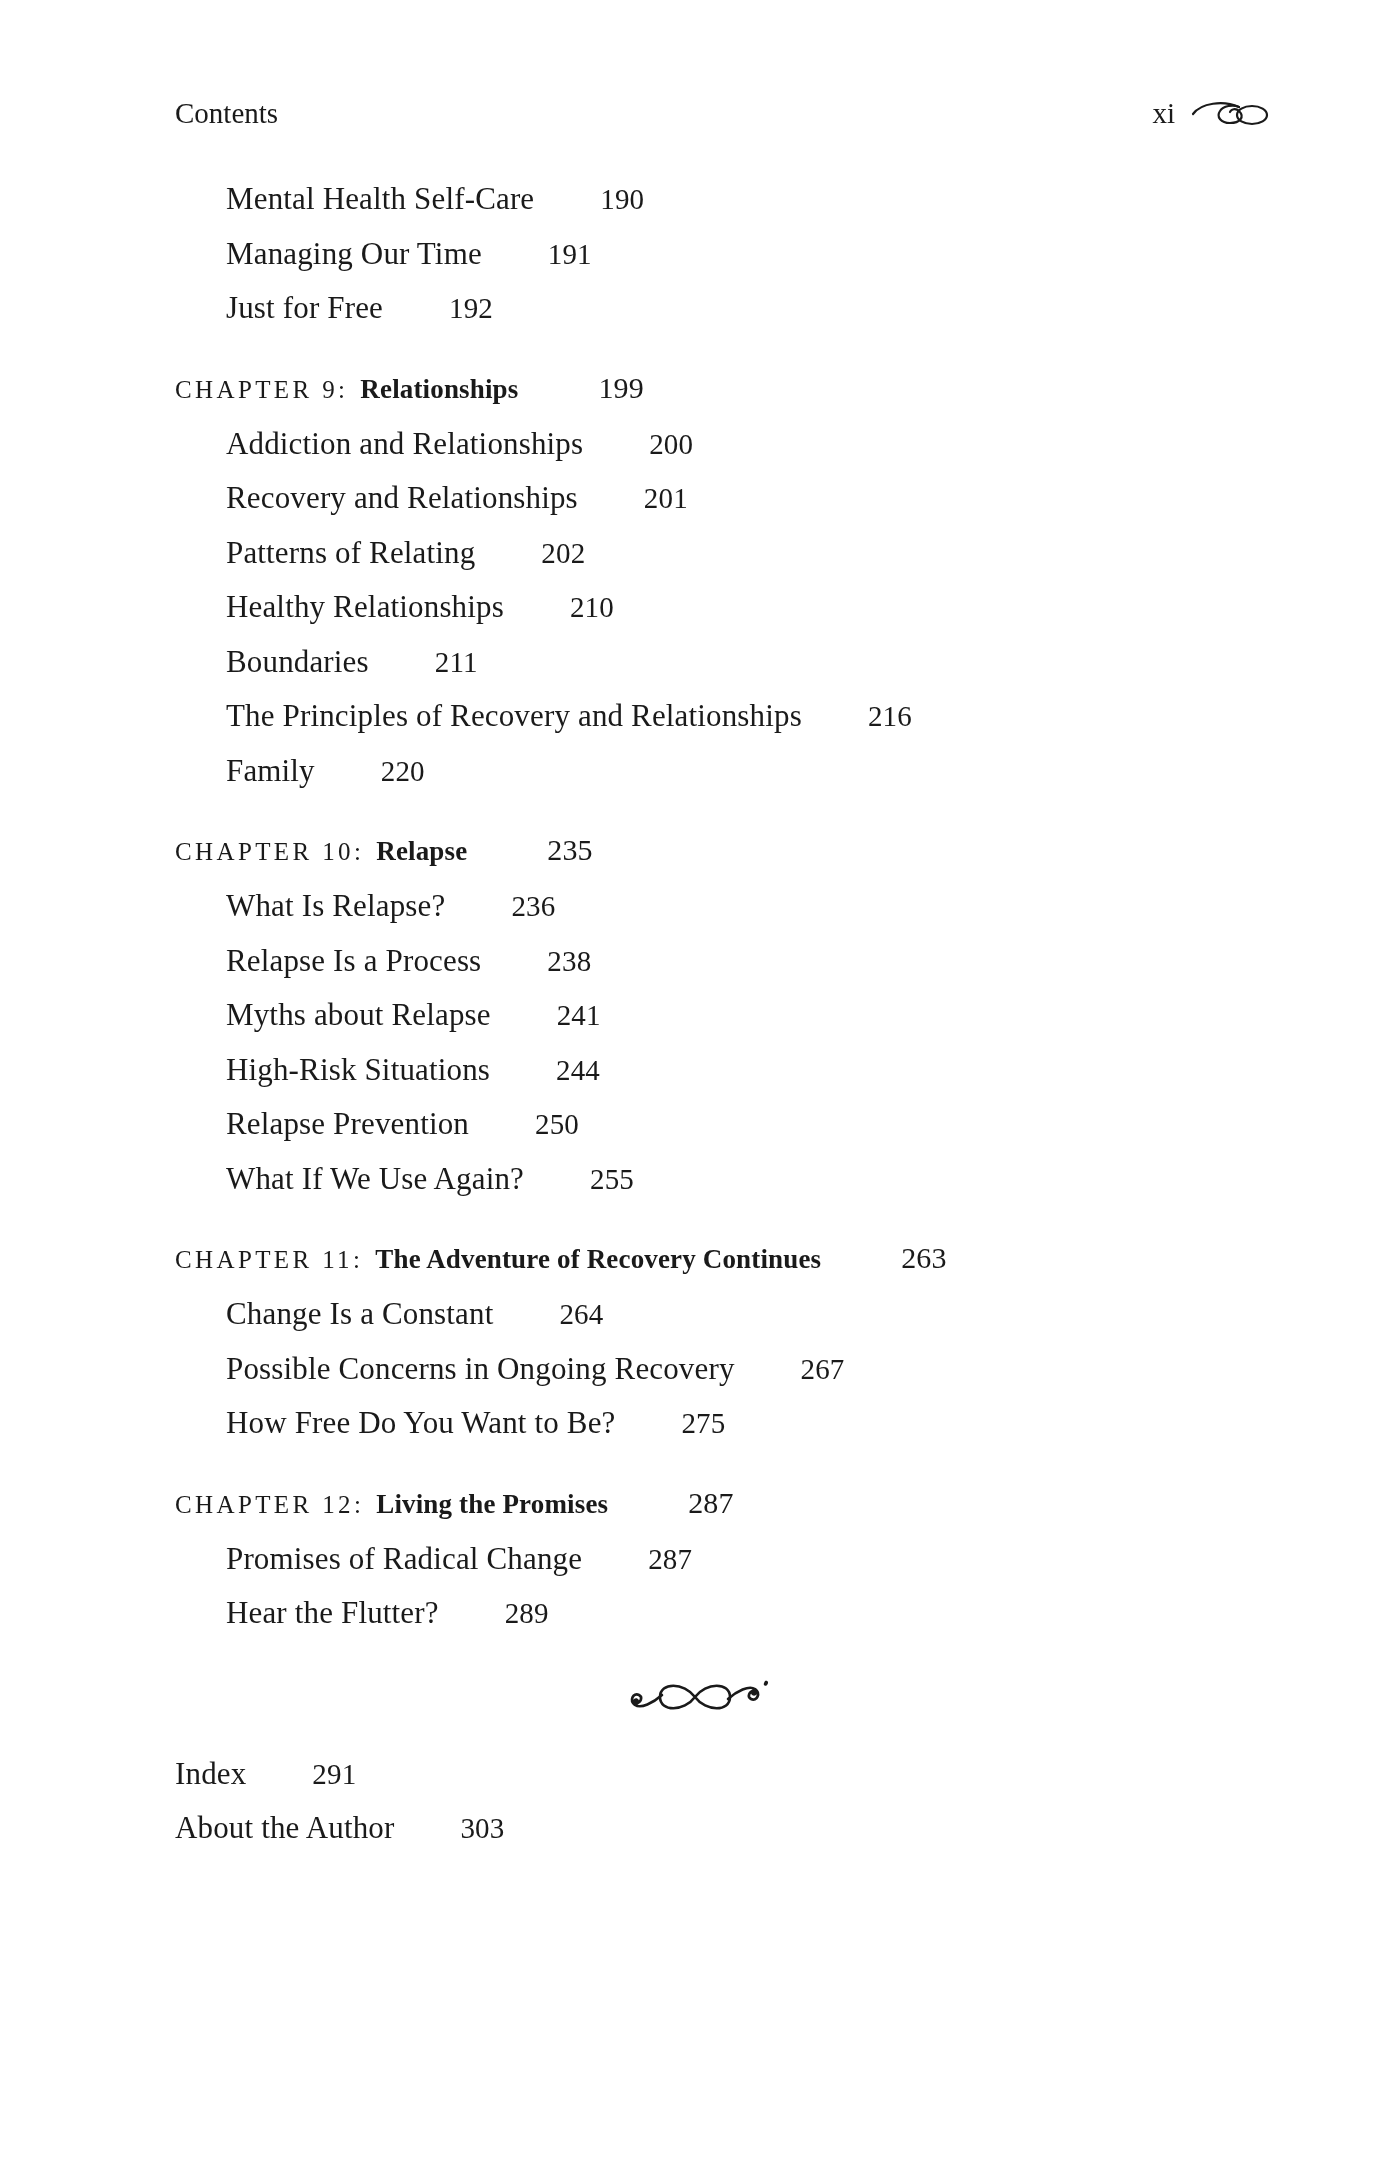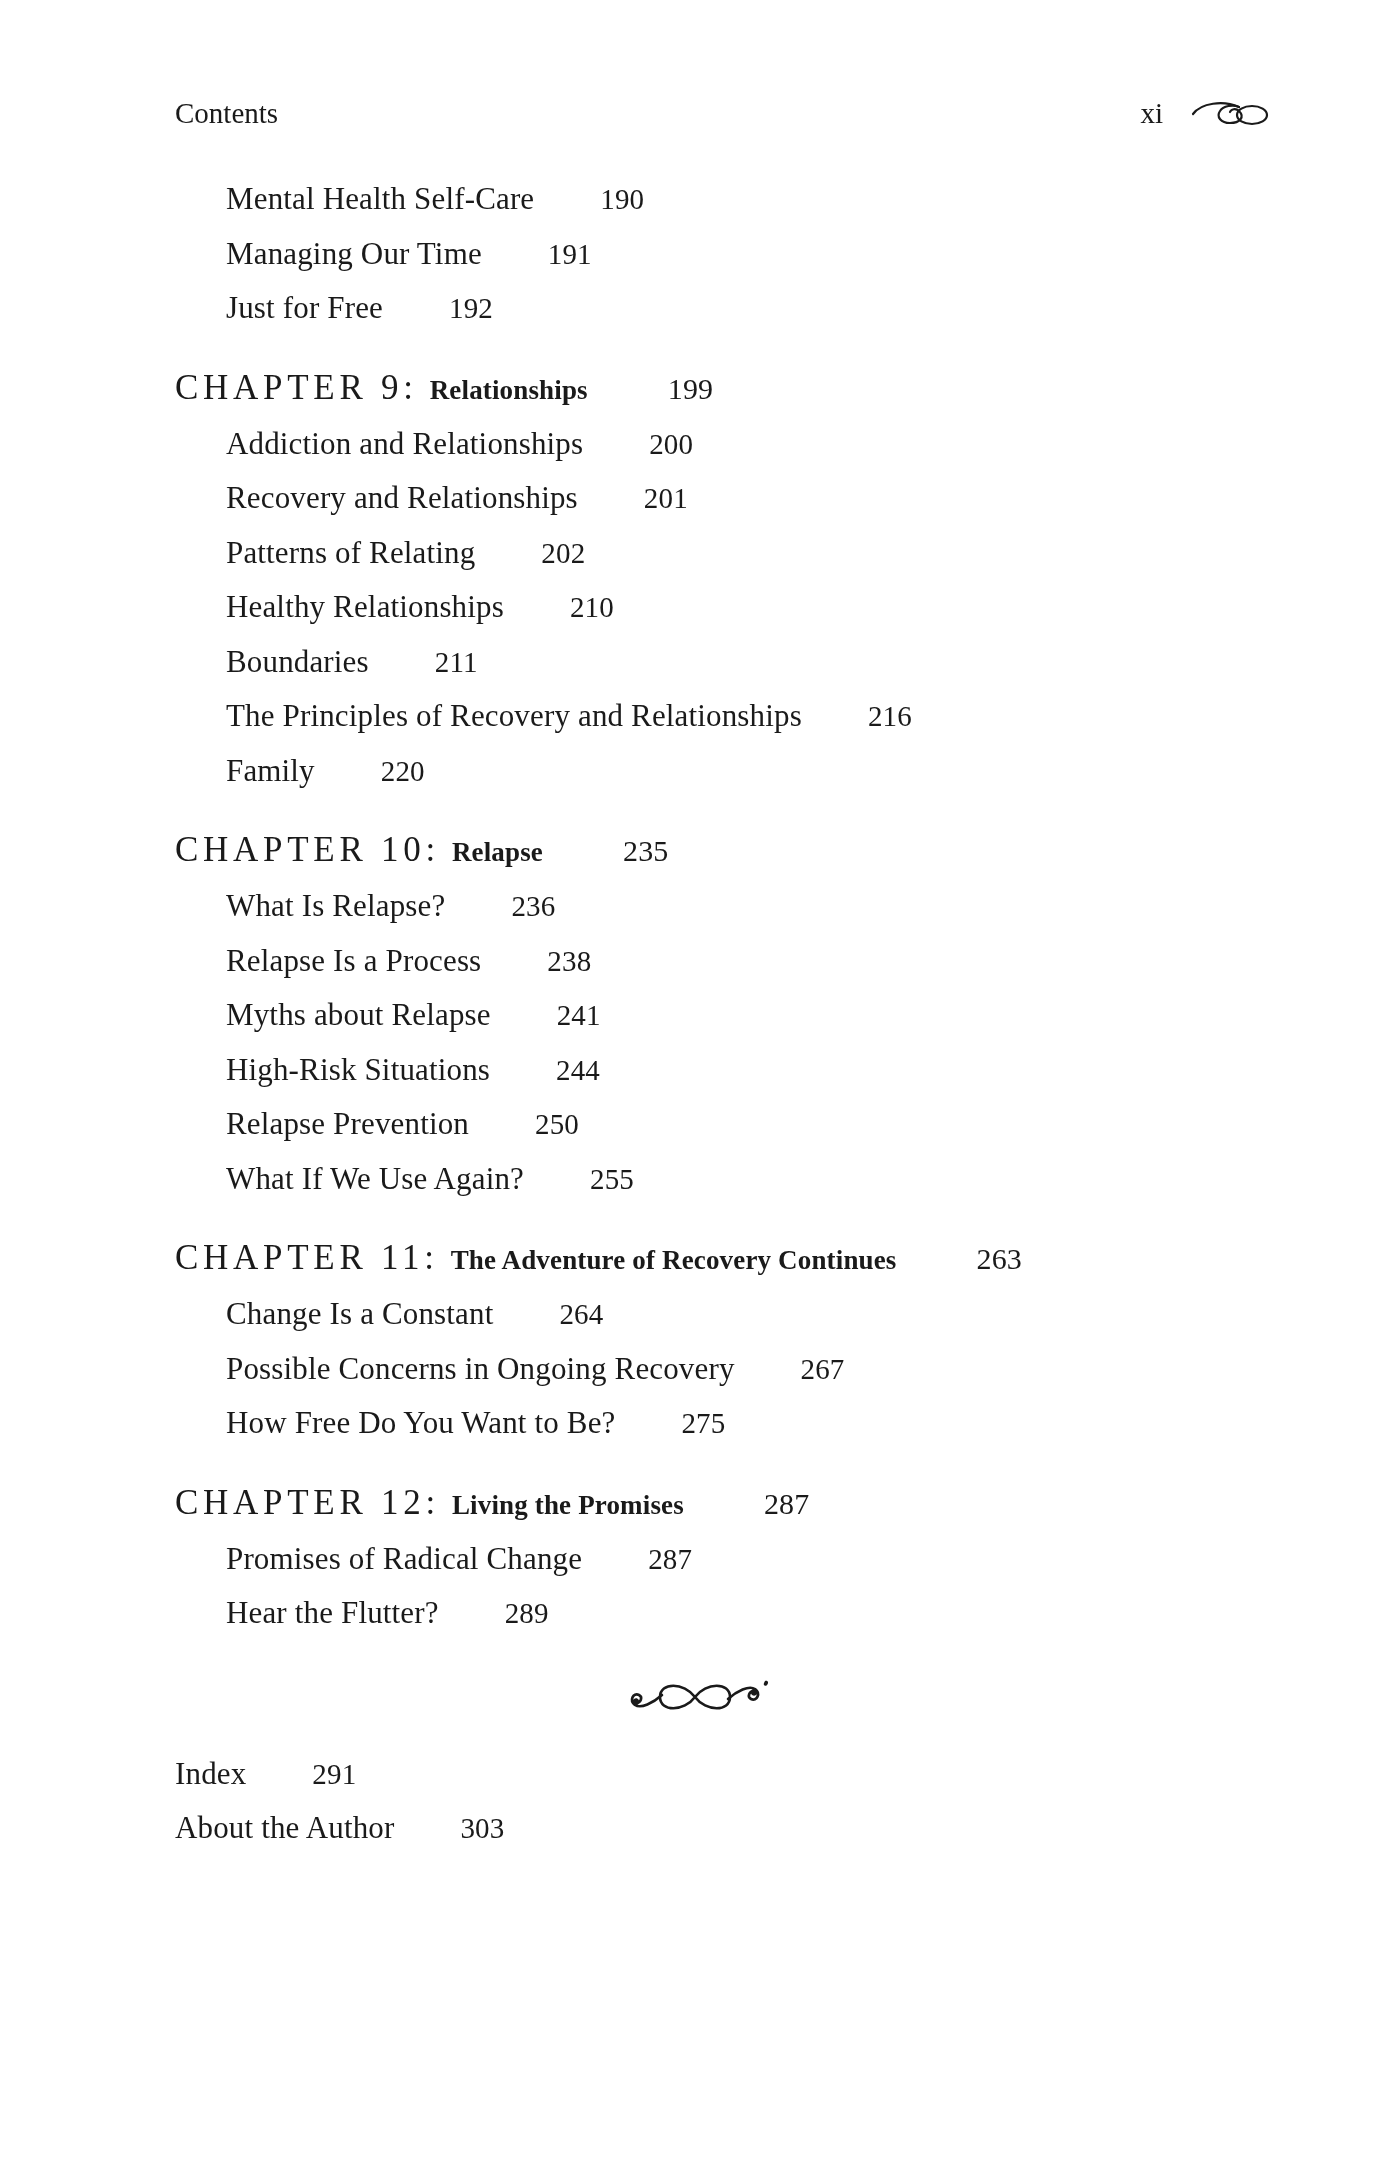--- a/index.html
+++ b/index.html
@@ -21,38 +21,38 @@
     display: flex;
     justify-content: space-between;
     align-items: center;
     font-size: 29px;
     line-height: 34px;
     height: 34px;
   }
   .folio {
     display: flex;
     align-items: center;
-    gap: 24px;
+    gap: 12px;
   }
   .toc { margin-top: 42px; }
   .row {
     height: 54.5px;
     line-height: 54.5px;
     font-size: 31px;
     white-space: nowrap;
     letter-spacing: 0.005em;
   }
   .entry { padding-left: 51px; }
   .chapter {
     margin-top: 22px;
     height: 59px;
     line-height: 59px;
   }
   .ch-prefix {
-    font-size: 35px;
+    font-size: 25px;
     letter-spacing: 0.135em;
   }
   .ch-title {
     font-weight: bold;
     font-size: 27px;
     margin-left: 12px;
   }
   .pagenum {
     margin-left: 66px;
     font-size: 29px;

